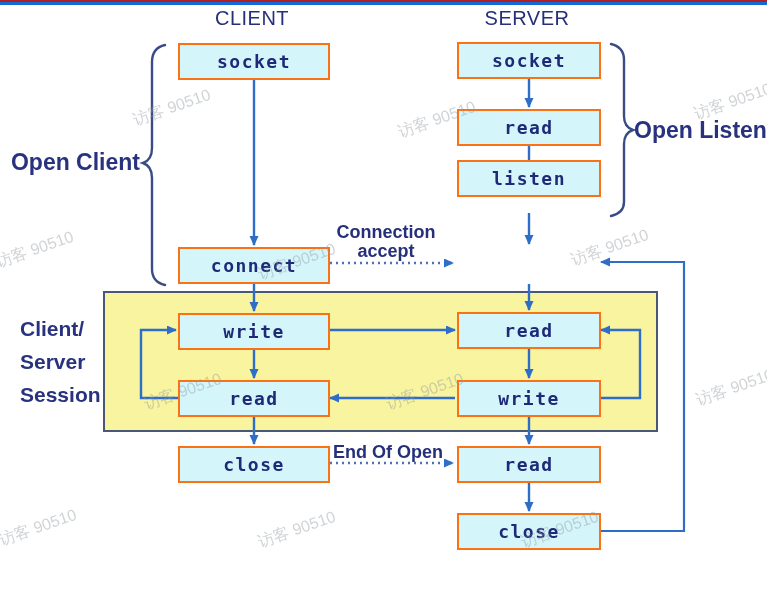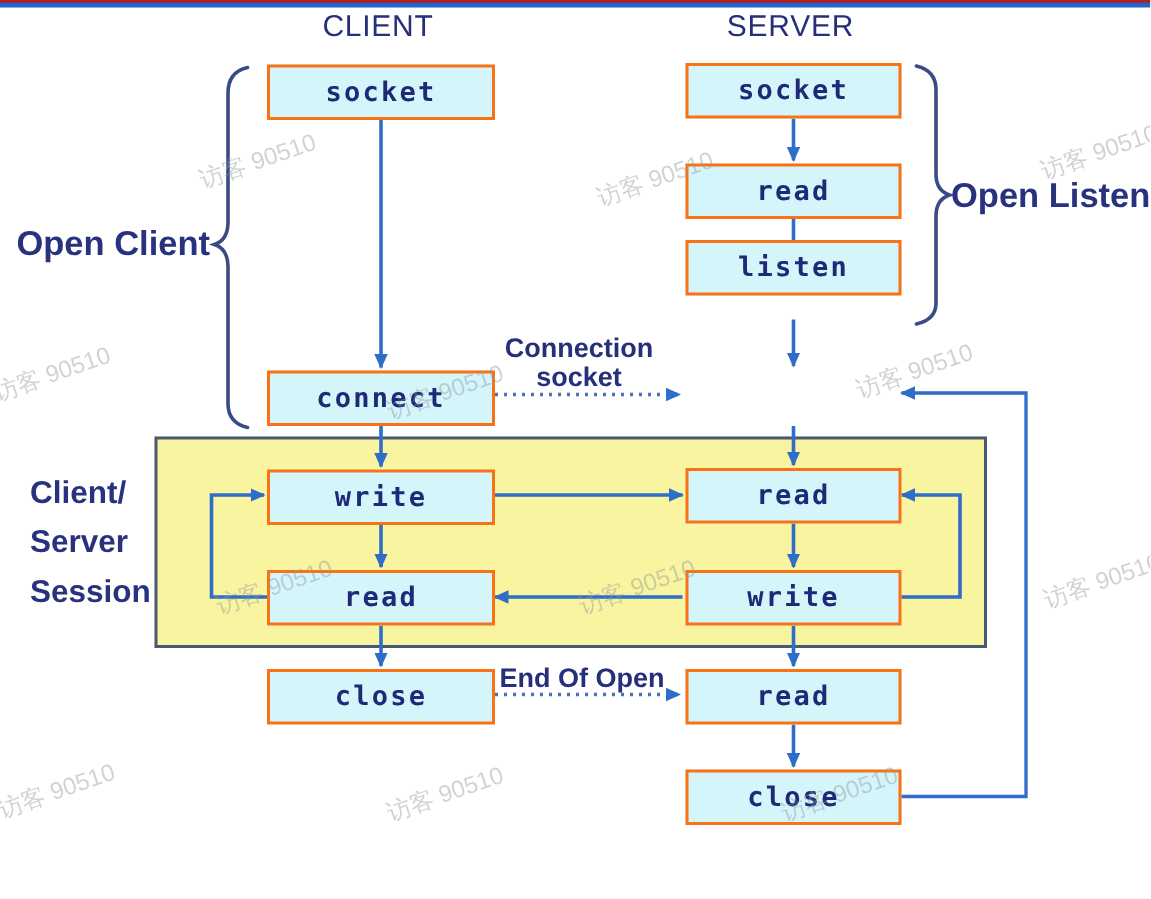--- a/index.html
+++ b/index.html
@@ -114,21 +114,21 @@
   <div class="node server" style="top:380px;">write</div>
   <div class="node server" style="top:446px;">read</div>
   <div class="node server" style="top:513px;">close</div>
 
   <div class="sidelabel open-listen">Open Listen</div>
   <div class="sidelabel open-client">Open Client</div>
   <div class="sidelabel session-label">Client/
 Server
 Session</div>
   <div class="edgelabel conn-req">Connection
-socket</div>
+accept</div>
   <div class="edgelabel eof">End Of Open</div>
 
 
 <span class="wm" style="left: 172px; top: 108px;">访客 90510</span>
     <span class="wm" style="left: 437px; top: 120px;">访客 90510</span>
     <span class="wm" style="left: 733px; top: 102px;">访客 90510</span>
     <span class="wm" style="left: 35px; top: 250px;">访客 90510</span>
     <span class="wm" style="left: 297px; top: 262px;">访客 90510</span>
     <span class="wm" style="left: 610px; top: 248px;">访客 90510</span>
     <span class="wm" style="left: 183px; top: 392px;">访客 90510</span>

